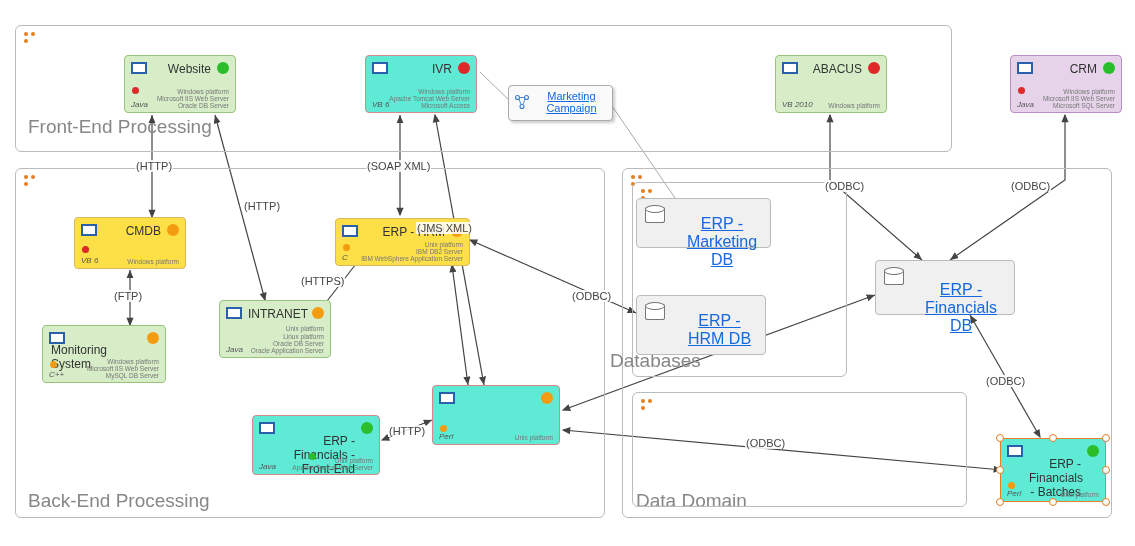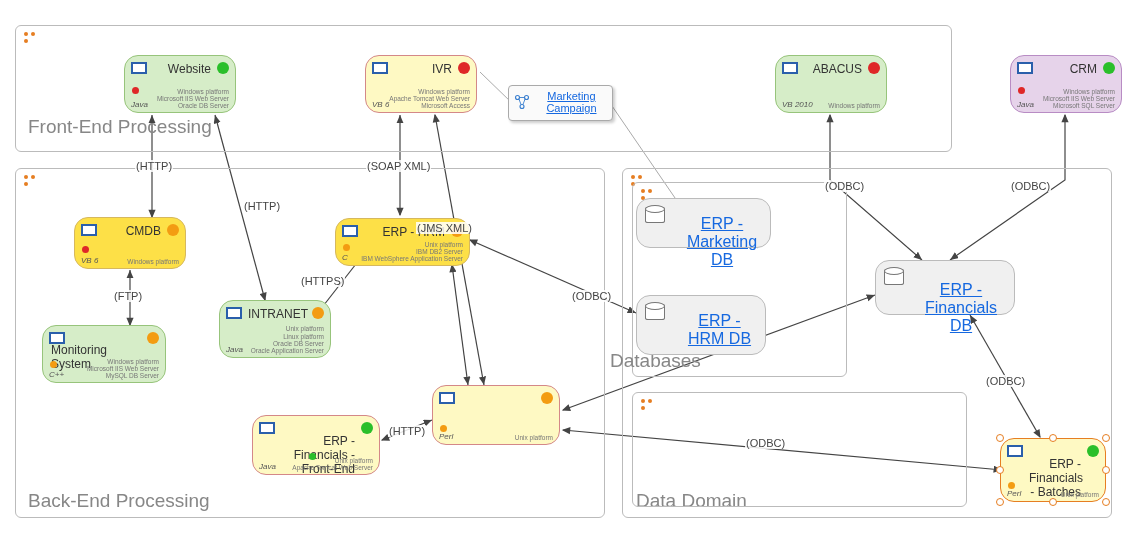--- a/index.html
+++ b/index.html
@@ -2,30 +2,30 @@
 <html><head>
 <meta charset="utf-8">
 <style>
 *{margin:0;padding:0;box-sizing:border-box;font-family:"Segoe UI",Arial,sans-serif}
 body{background:#fff;width:1135px;height:546px;position:relative;overflow:hidden}
 .canvas{position:relative;width:1135px;height:546px}
 .group{position:absolute;border:1px solid #bbb;border-radius:6px;background:transparent}
 .group-label{position:absolute;font-size:19px;color:#878787}
 .dots{position:absolute;top:6px;left:8px;width:16px;height:16px}
 .dots::before{content:"";position:absolute;width:4px;height:4px;background:#e67e22;border-radius:50%;box-shadow:7px 0 0 #e67e22,0 7px 0 #e67e22}
-.node{position:absolute;border:1px solid #999;border-radius:14px;padding:4px 6px 2px 0}
+.node{position:absolute;border:1px solid #999;border-radius:4px;padding:4px 6px 2px 0}
 .node .winbox{position:absolute;top:6px;left:6px;width:16px;height:12px;border:2px solid #2a5fab;background:#fff}
 .node .title{position:absolute;top:6px;right:24px;left:28px;text-align:right;font-size:12px;color:#333}
 .node .title.left{text-align:left;left:28px}
 .node .statusdot{position:absolute;top:6px;right:6px;width:12px;height:12px;border-radius:50%}
 .node .smalldot{position:absolute;width:7px;height:7px;border-radius:50%}
 .node .lang{position:absolute;bottom:3px;left:6px;font-size:8px;font-style:italic;color:#555}
 .node .meta{position:absolute;bottom:3px;right:6px;font-size:6.5px;color:#777;text-align:right;line-height:1.1}
 .green{background:#d6edc8;border-color:#97c47b}
-.pink{background:#fef9c3;border-color:#d48888}
+.pink{background:#5eead4;border-color:#d48888}
 .orange{background:#fde047;border-color:#d6b85e}
 .purple{background:#e6d3ea;border-color:#b88cc4}
 .grey{background:#f0f0f0;border-color:#bbb}
 .dot-green{background:#2abf2a}
 .dot-red{background:#df2828}
 .dot-orange{background:#f39c12}
 .link{position:absolute;font-size:16px;color:#1568e0;text-decoration:underline;text-align:center}
 .dbcyl{position:absolute;width:18px;height:18px}
 .dbcyl::before{content:"";position:absolute;top:2px;left:0;width:18px;height:14px;border:1px solid #777;border-radius:3px/2px;background:#fff}
 .dbcyl::after{content:"";position:absolute;top:0;left:0;width:18px;height:6px;border:1px solid #777;border-radius:50%;background:#fff}

